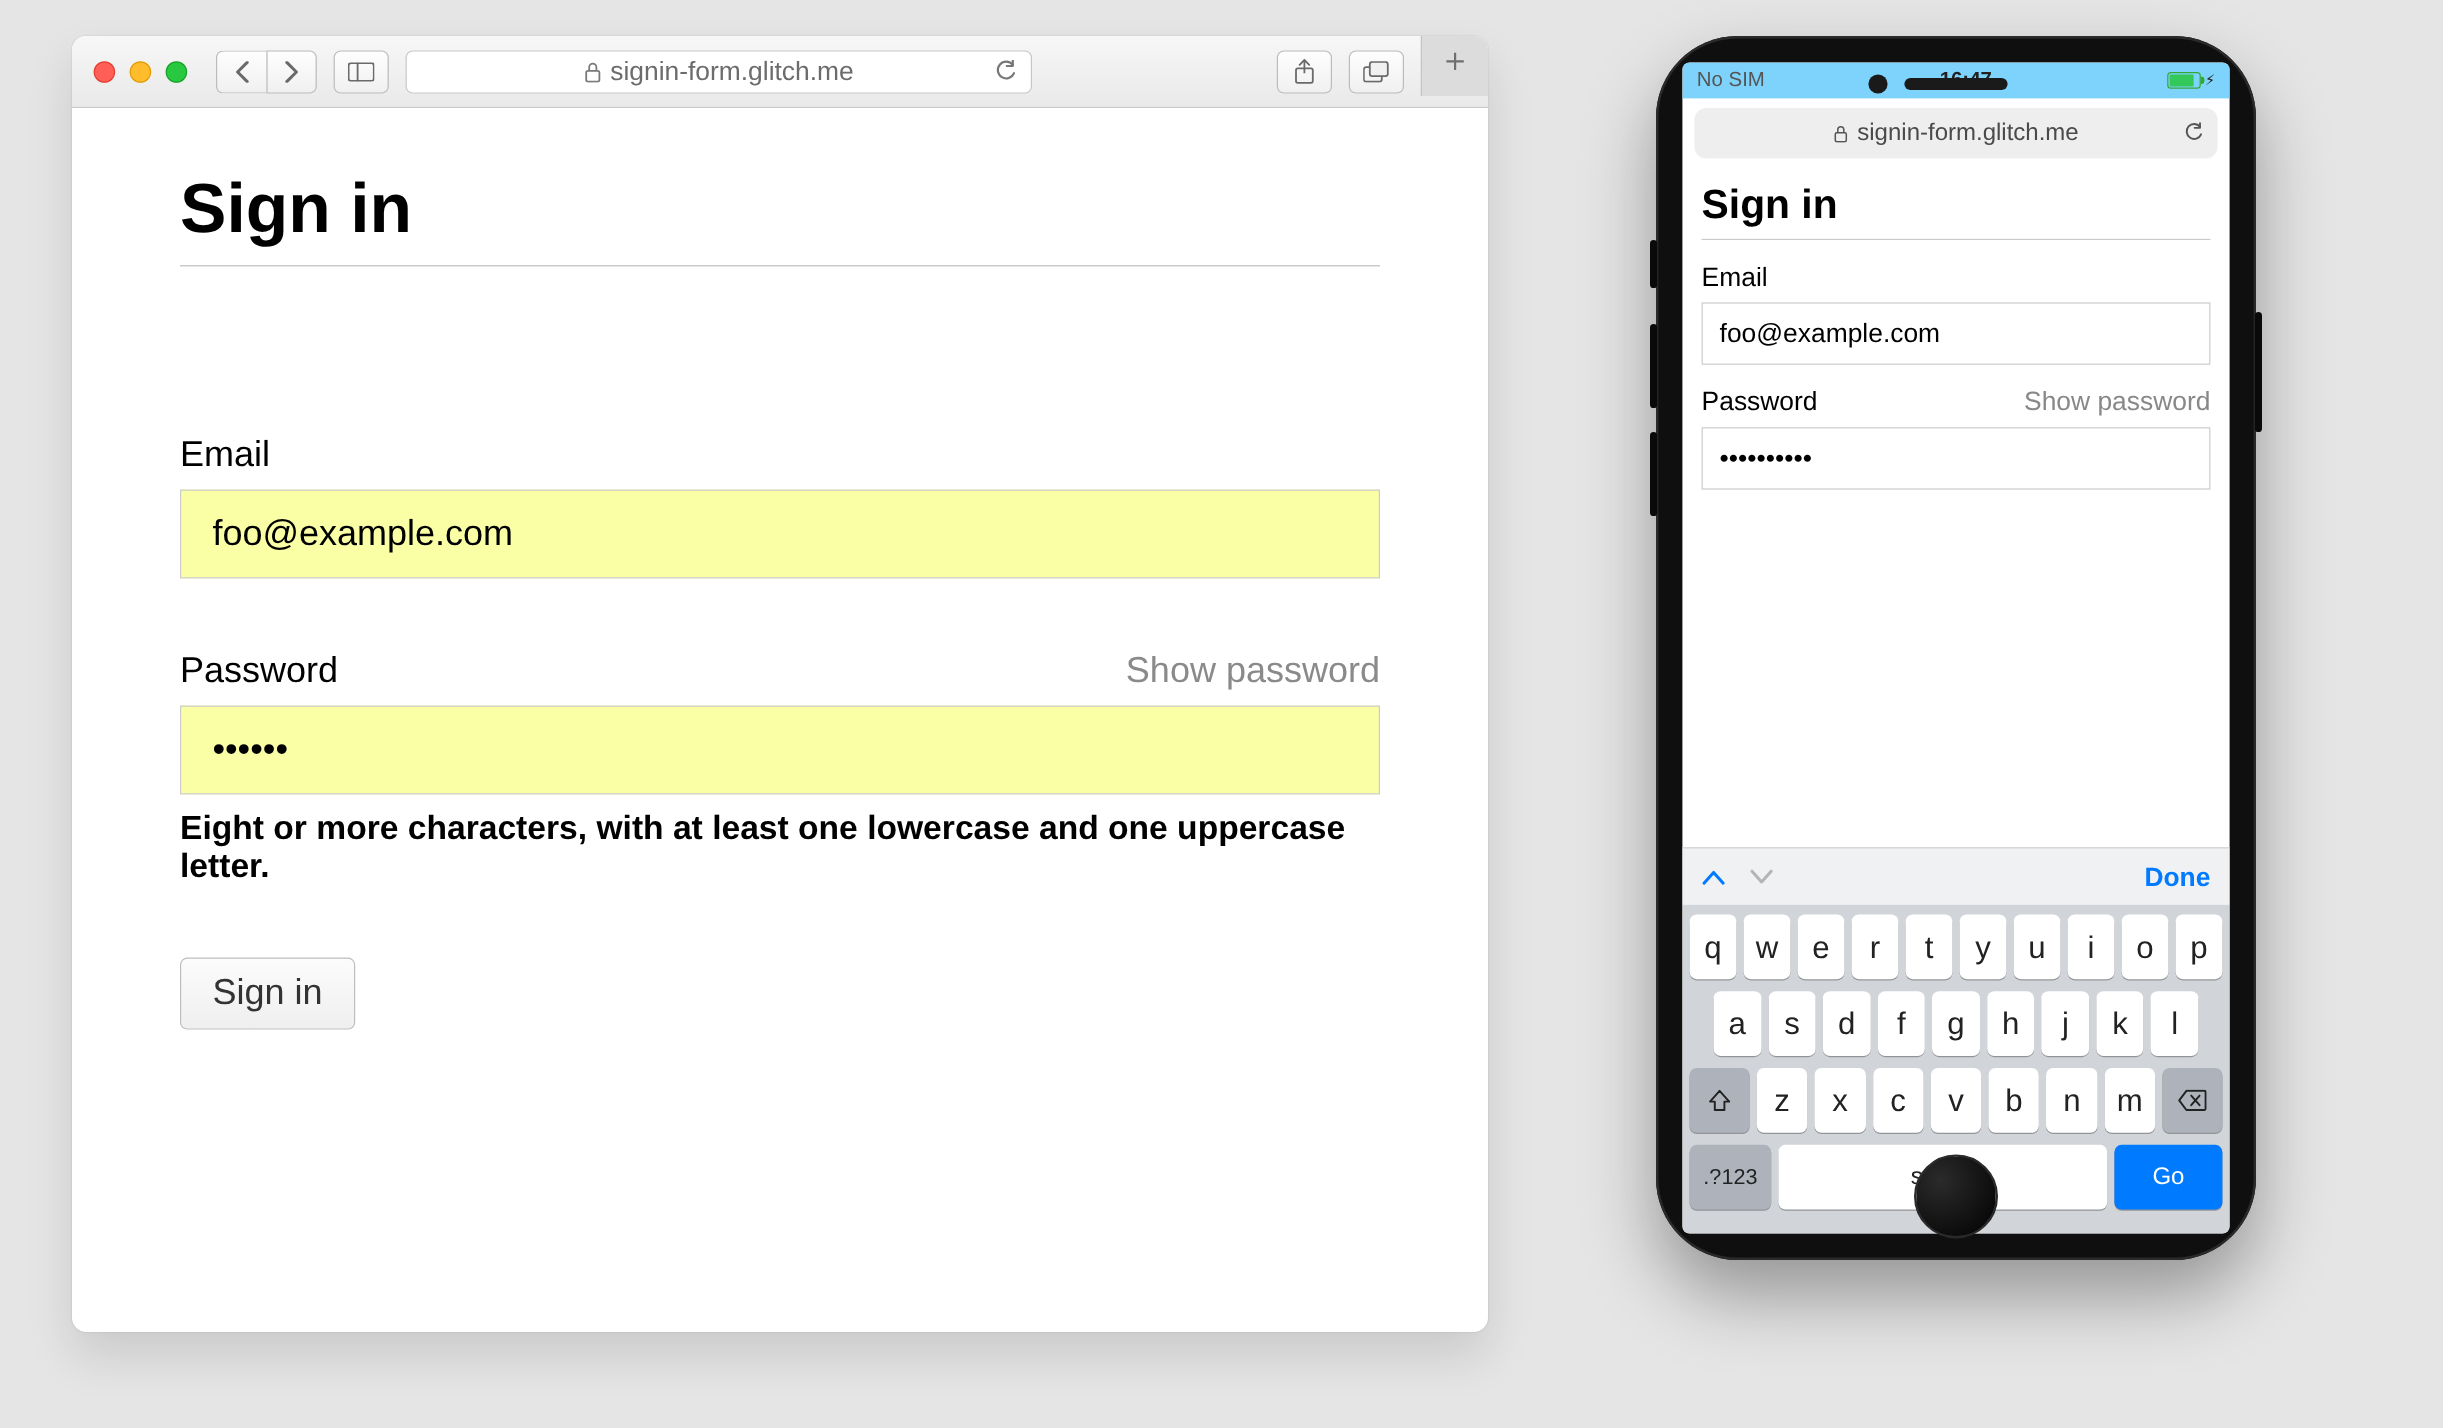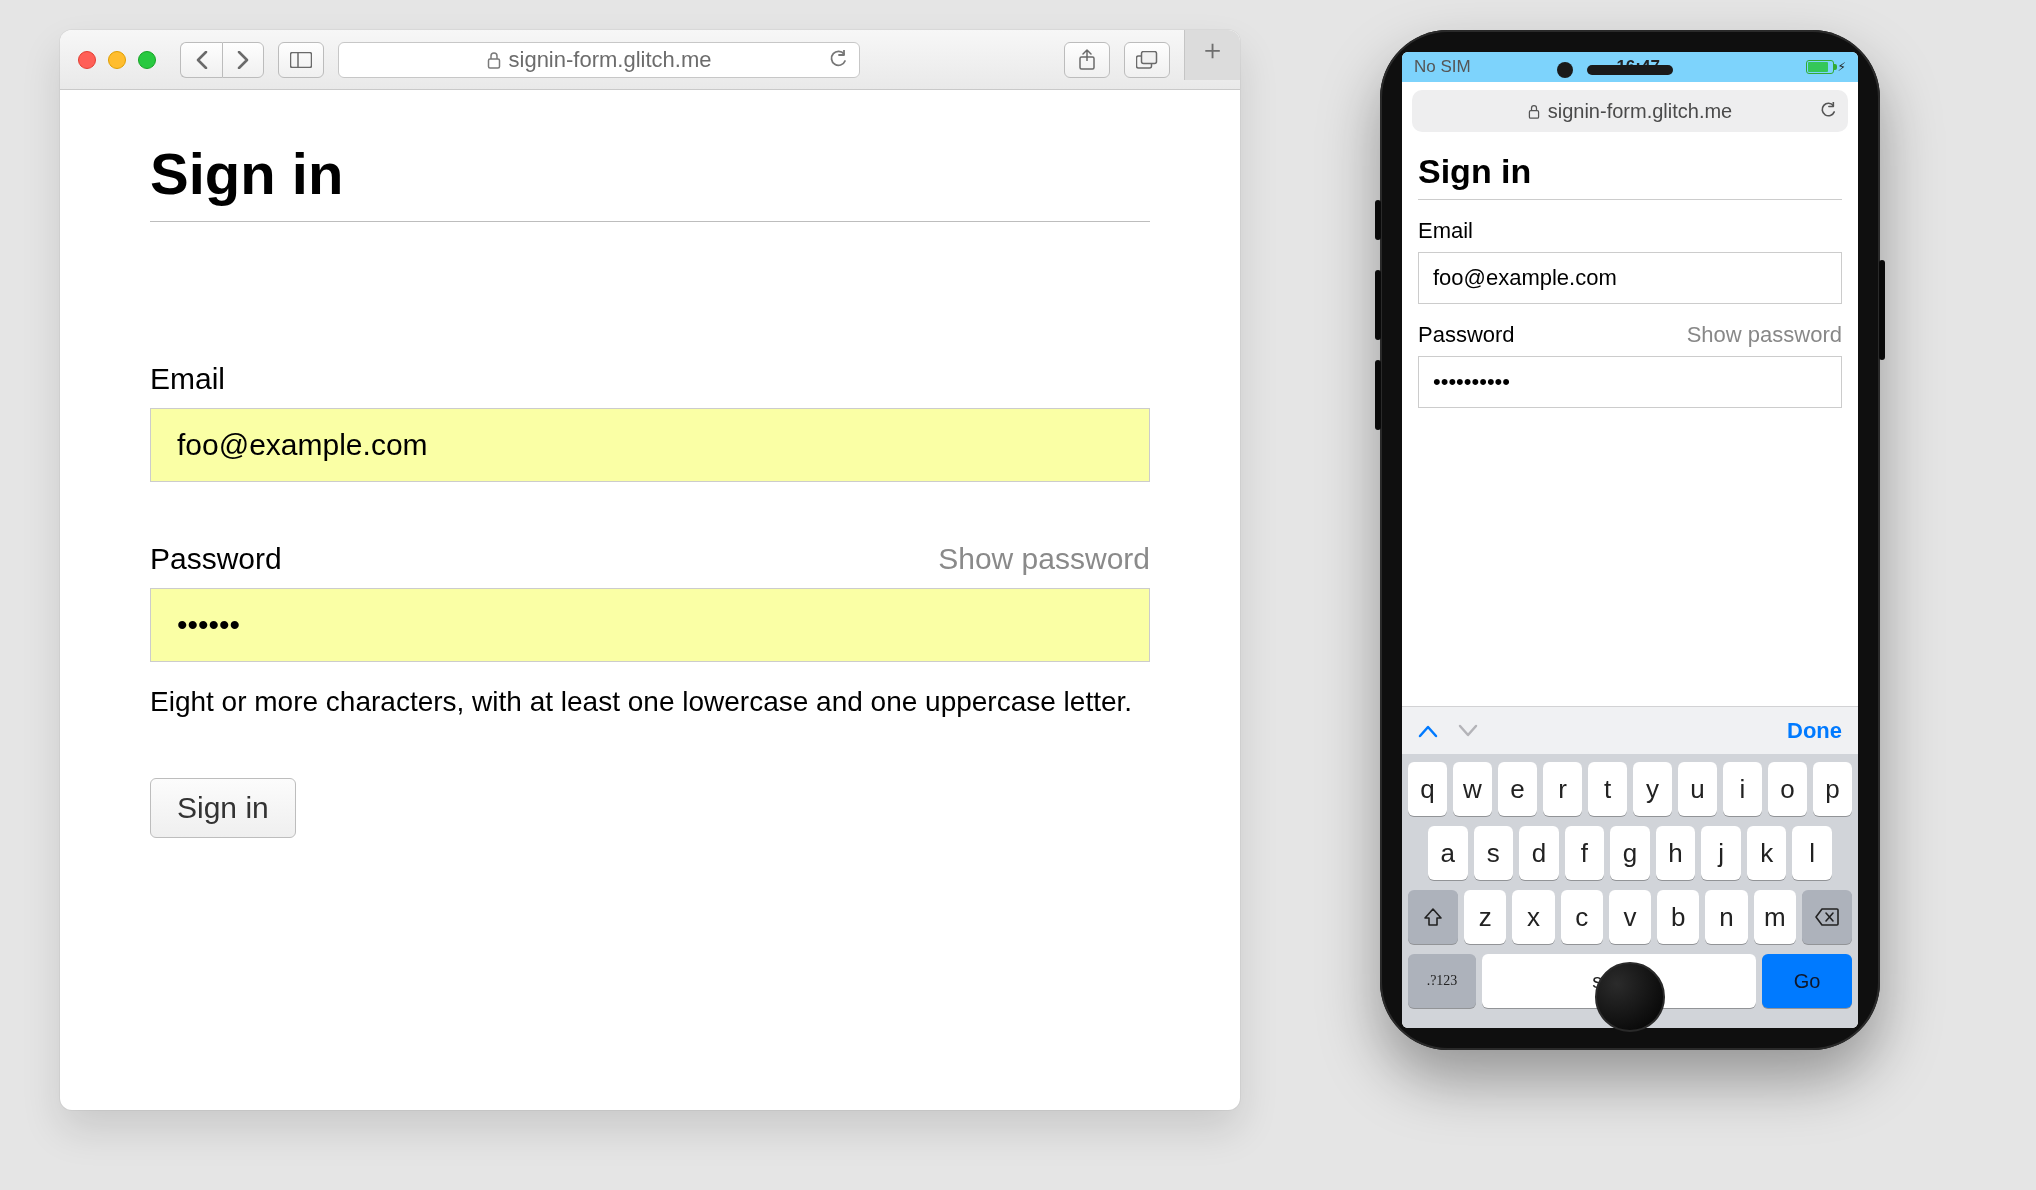--- a/index.html
+++ b/index.html
@@ -100,21 +100,21 @@
   .show-pw { font-size:30px; color:#8a8a8a; }
   .txt-input {
     width:100%; height:74px;
     background:#faffa5;
     border:1px solid #ccc;
     font-size:30px;
     padding:0 26px;
     font-family:inherit;
   }
   .pw-input { letter-spacing: 0px; }
-  .hint { font-size:28px; margin-top:24px; }
+  .hint { font-size:28px; margin-top:12px;font-weight:bold; }
   .submit-btn {
     padding: 12px 26px;
     font-size:30px;
     background:linear-gradient(#fcfcfc,#efefef);
     border:1px solid #bdbdbd;
     border-radius:6px;
     color:#333;
   }
 
   
@@ -202,23 +202,23 @@
     background:#fff; border-radius:6px; height:54px;
     flex:1; display:flex; align-items:center; justify-content:center;
     font-size:26px; color:#222;
     box-shadow:0 1px 0 rgba(0,0,0,0.3);
   }
   .kb-row2 { padding:0 20px; }
   .key-shift, .key-bksp {
     background:#adb2bb; width:50px; flex:none; font-size:20px; color:#222;
   }
   .kb-row-bottom { display:flex; gap:6px; }
-  .key-mode { background:#adb2bb; width:68px; flex:none; font-size:14px;font-family:Liberation Serif, serif; }
+  .key-mode { background:#adb2bb; width:68px; flex:none; font-size:18px; }
   .key-space { flex:1; font-size:20px; }
-  .key-go { background:#007aff; color:#0f172a; width:90px; flex:none; font-size:20px; }
+  .key-go { background:#007aff; color:#ffffff; width:90px; flex:none; font-size:20px; }
 
   .home-btn {
     position:absolute; bottom:18px; left:50%; transform:translateX(-50%);
     width:70px; height:70px; border-radius:50%;
     background: radial-gradient(circle at 30% 30%, #2b2b2b, #000);
     border:2px solid #2a2a2a;
   }
 
   
   .ip-top { position:absolute; top:32px; left:50%; transform:translateX(-50%); display:flex; align-items:center; gap:14px; }

